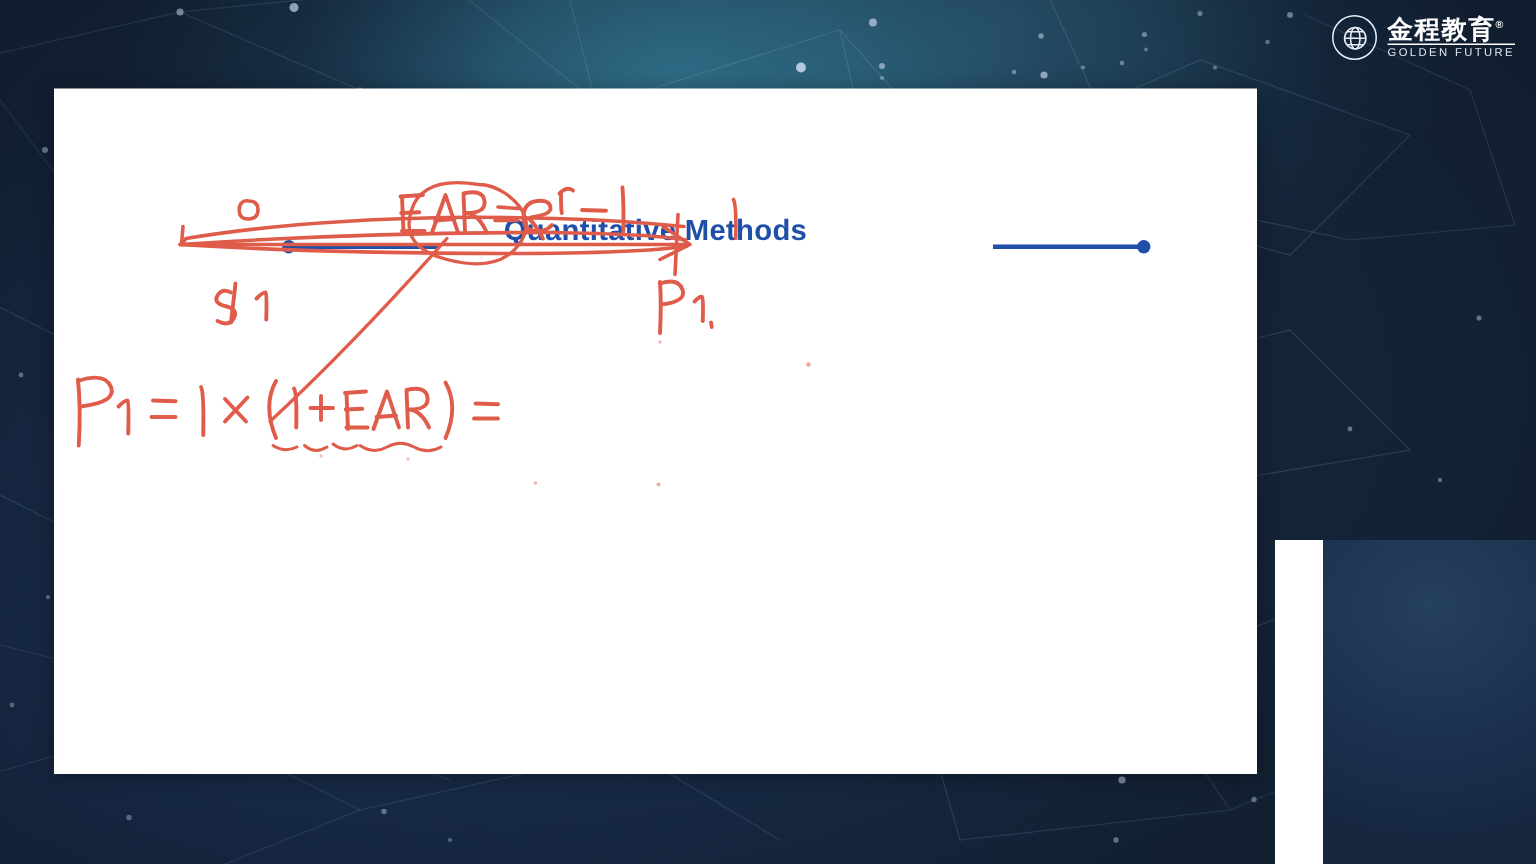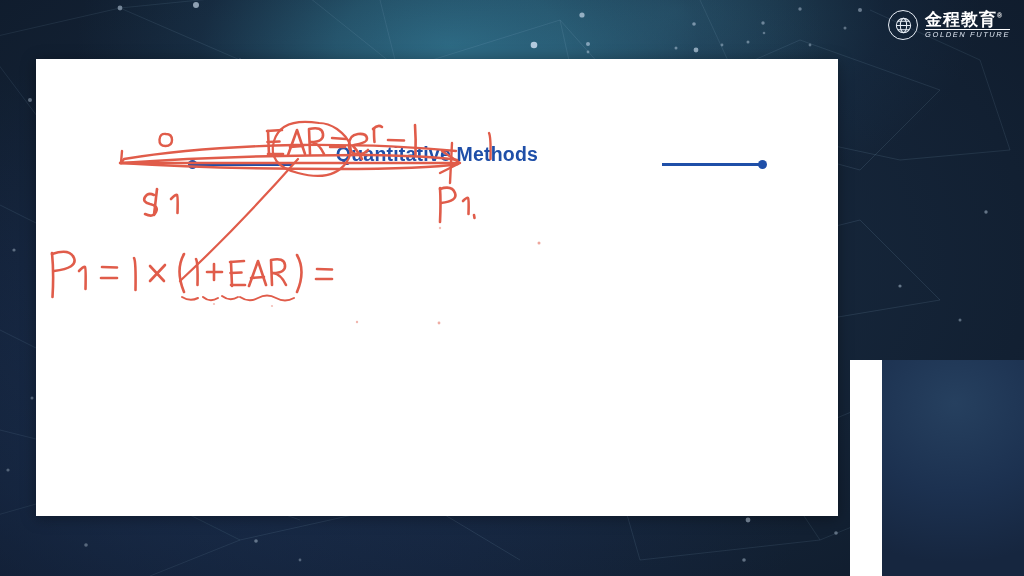--- a/index.html
+++ b/index.html
@@ -82,21 +82,21 @@
   }
   .logo-text { line-height: 1; }
   .logo-cn {
     font-size: 17px; font-weight: bold; color: #ffffff;
     letter-spacing: 1px;
     border-bottom: 1.5px solid #ffffff;
     padding-bottom: 1px;
   }
   .logo-en {
     font-size: 7.5px; color: #dfe7f2; letter-spacing: 1.6px;
-    margin-top: 1px; text-align: right; font-style: italic;
+    margin-top: 1px; text-align: right;
   }
   .logo-reg { font-size: 7px; color: #ffffff; vertical-align: super; }
 
   
   .cam {
     position: absolute;
     right: 0; bottom: 0;
     width: 174px; height: 216px;
     overflow: hidden;
   }

